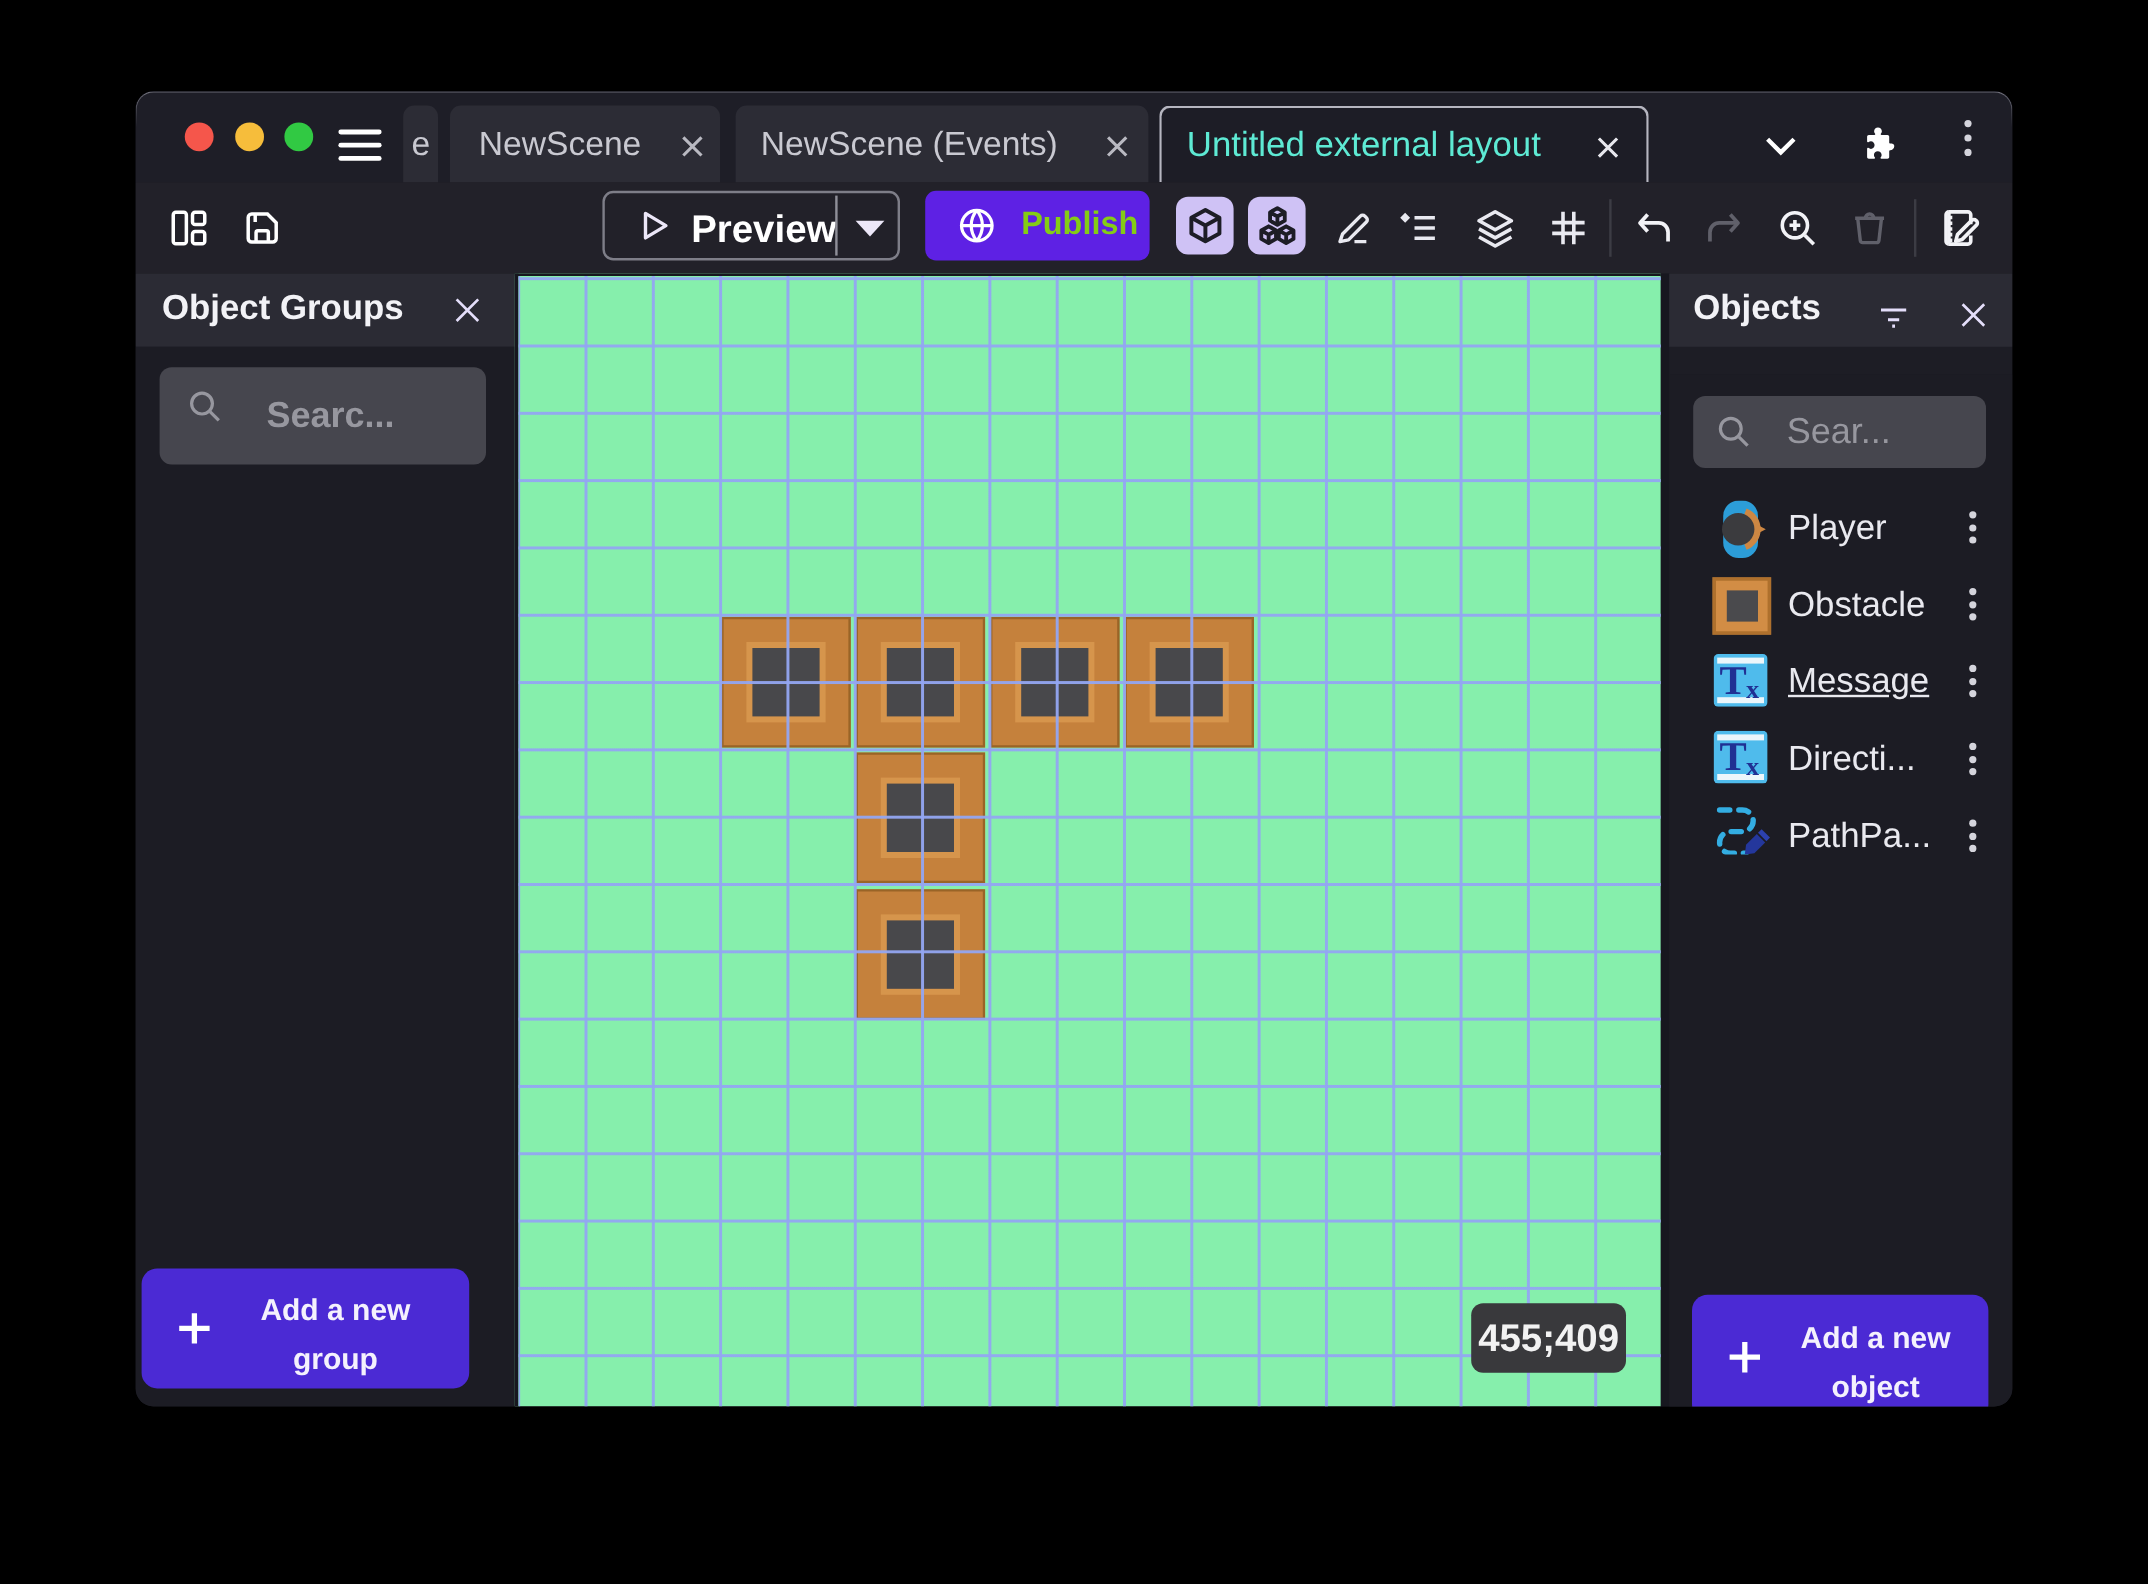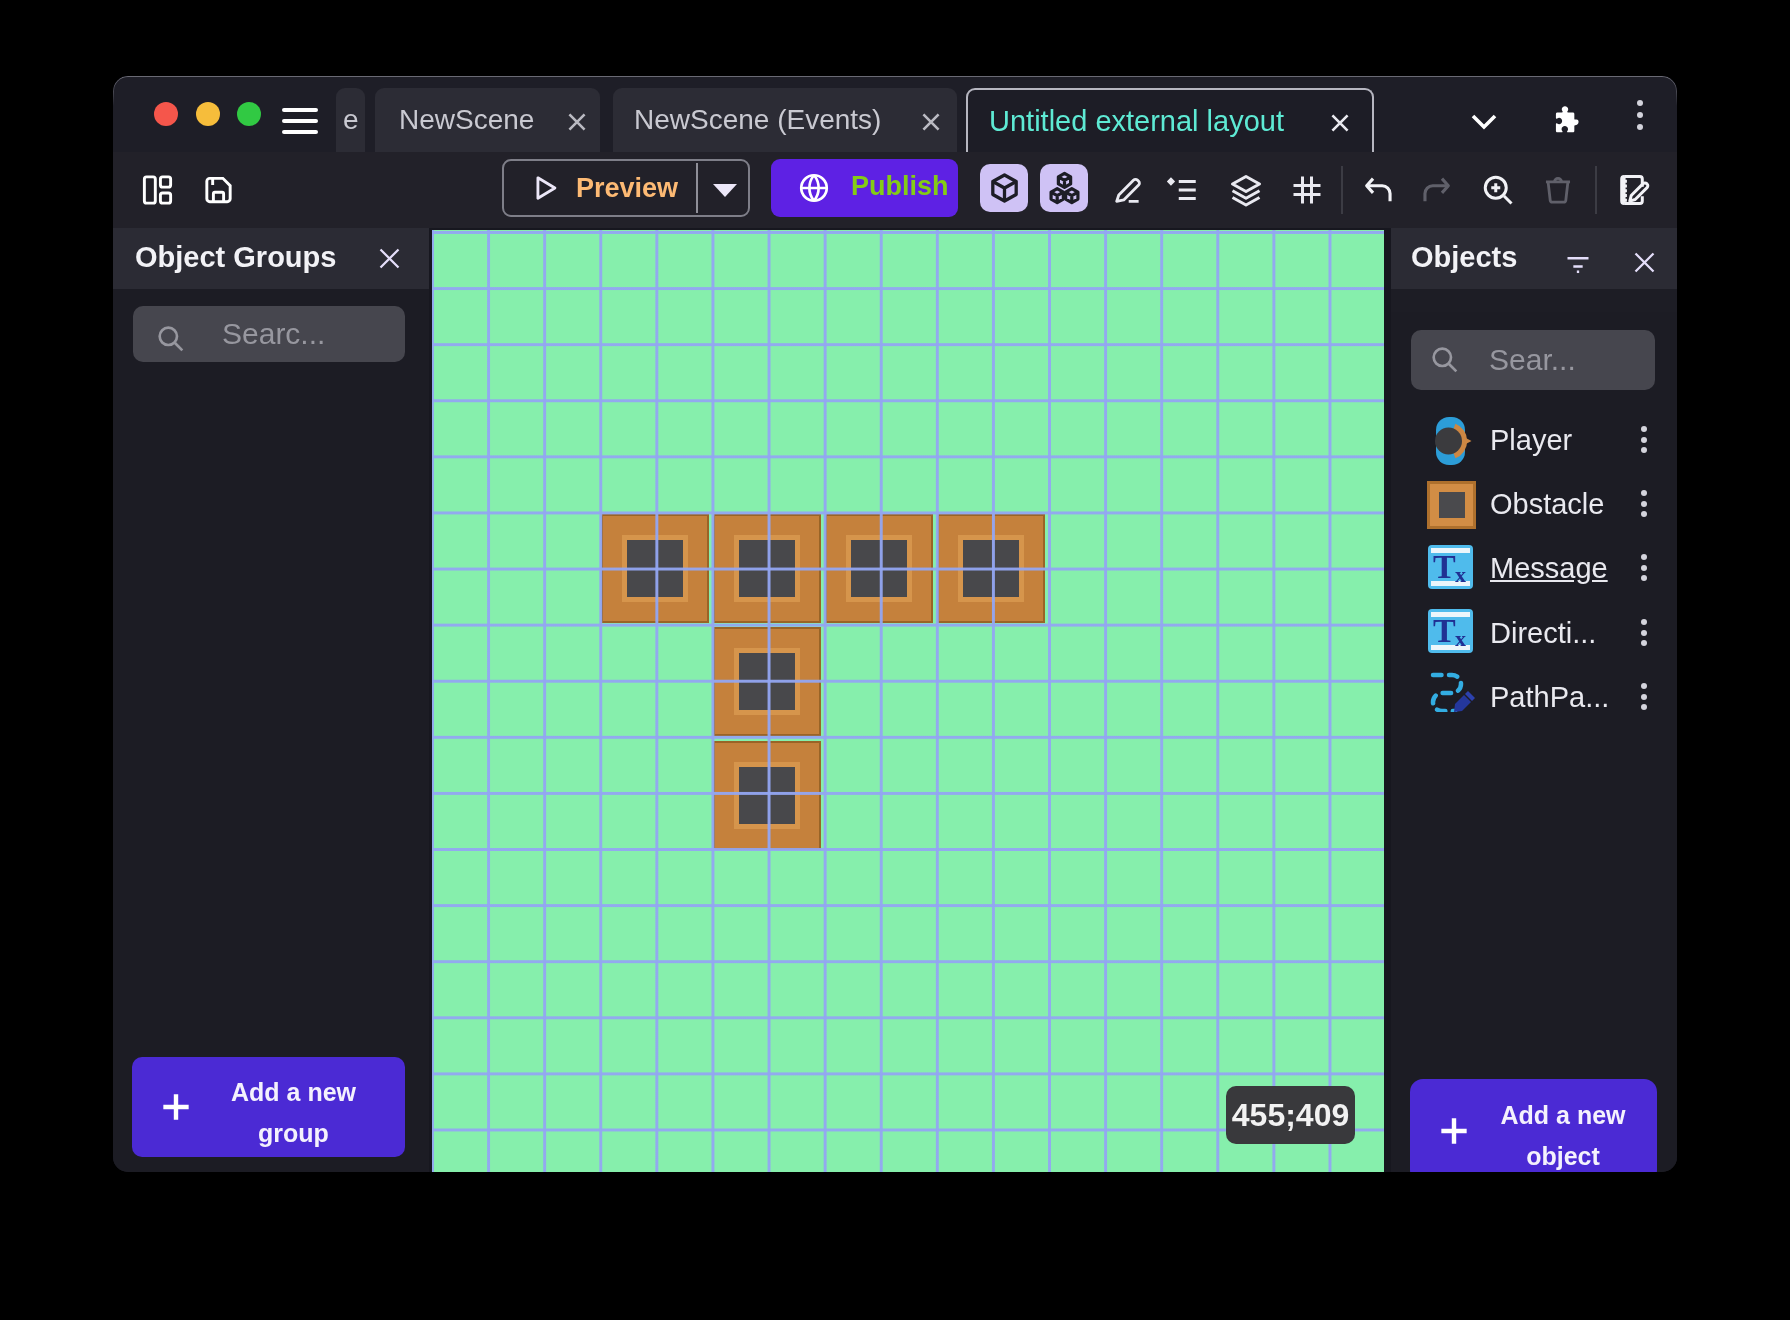--- a/index.html
+++ b/index.html
@@ -108,21 +108,21 @@
       </svg>
     <svg class="abs" style="left:88px; top:20px;" width="35" height="36" viewBox="0 0 24 24" fill="none" stroke="#fff" stroke-width="2">
         <path d="M4 6 a2 2 0 0 1 2-2 h9 l5 5 v9 a2 2 0 0 1-2 2 h-12 a2 2 0 0 1-2-2 z"></path>
         <path d="M8 4 v4.5 M8.5 20 v-5.5 a1 1 0 0 1 1-1 h5 a1 1 0 0 1 1 1 v5.5"></path>
       </svg>
 
     <div id="previewbtn">
       <svg class="abs" style="left:24px; top:10px;" width="34" height="34" viewBox="0 0 24 24" fill="none" stroke="#ece7f8" stroke-width="2">
           <path d="M7 4.8 L19 12 L7 19.2 Z" stroke-linejoin="round"></path>
         </svg>
-      <span style="position:absolute; left:72px; top:12px; color:#fdba74; font-size:27px; font-weight:bold;">Preview</span>
+      <span style="position:absolute; left:72px; top:12px; color:#ffffff; font-size:32px; font-weight:bold;">Preview</span>
       <div class="div"></div>
       <svg class="abs" style="left:207px; top:21px;" width="28" height="16" viewBox="0 0 28 16" fill="#ece7f8">
           <path d="M2 2 L26 2 L14 15 Z"></path>
         </svg>
     </div>
 
     <div id="publishbtn">
       <svg class="abs" style="left:26px; top:12px;" width="34" height="34" viewBox="0 0 24 24" fill="none" stroke="#fff" stroke-width="1.9">
           <circle cx="12" cy="12" r="9"></circle>
           <path d="M3 12 h18 M12 3 a14 14 0 0 1 0 18 M12 3 a14 14 0 0 0 0 18"></path>
@@ -188,28 +188,28 @@
       </svg>
   </div>
 
   <div class="panel-h" style="left:0; width:316px;">
     <span style="position:absolute; left:22px; top:13px; font-size:29px; font-weight:bold;">Object Groups</span>
     <svg class="abs" style="left:263px; top:17px;" width="27" height="27" viewBox="0 0 24 24" fill="none" stroke="#e4defa" stroke-width="2">
         <path d="M4 4 L20 20 M20 4 L4 20"></path>
       </svg>
   </div>
   <div class="panel-b" style="left:0; width:316px; height:883px;">
-    <div class="search" style="left:20px; top:17px; width:272px; height:56px;">
+    <div class="search" style="left:20px; top:17px; width:272px; height:81px;font-weight:bold;">
       <svg class="abs" style="left:22px; top:17px;" width="32" height="32" viewBox="0 0 24 24" fill="none" stroke="#97979f" stroke-width="2">
           <circle cx="10" cy="10" r="6.5"></circle>
           <path d="M15 15 L20.5 20.5"></path>
         </svg>
       <span class="ph" style="left:89px;">Searc...</span>
     </div>
-    <div class="addbtn" style="left:19px; top:768px; width:273px; height:100px;border-radius:10px;">
+    <div class="addbtn" style="left:5px; top:768px; width:273px; height:100px;">
       <svg class="abs" style="left:28px; top:34px;" width="32" height="32" viewBox="0 0 24 24" fill="none" stroke="#fff" stroke-width="3.3">
           <path d="M12 2.5 V21.5 M2.5 12 H21.5"></path>
         </svg>
       <div style="position:absolute; left:74px; top:15px; width:175px; line-height:41px;">Add a new group</div>
     </div>
   </div>
 
   <div id="canvas">
     <div class="tile" style="left:169px; top:284px;">
         <div class="mid"></div>

